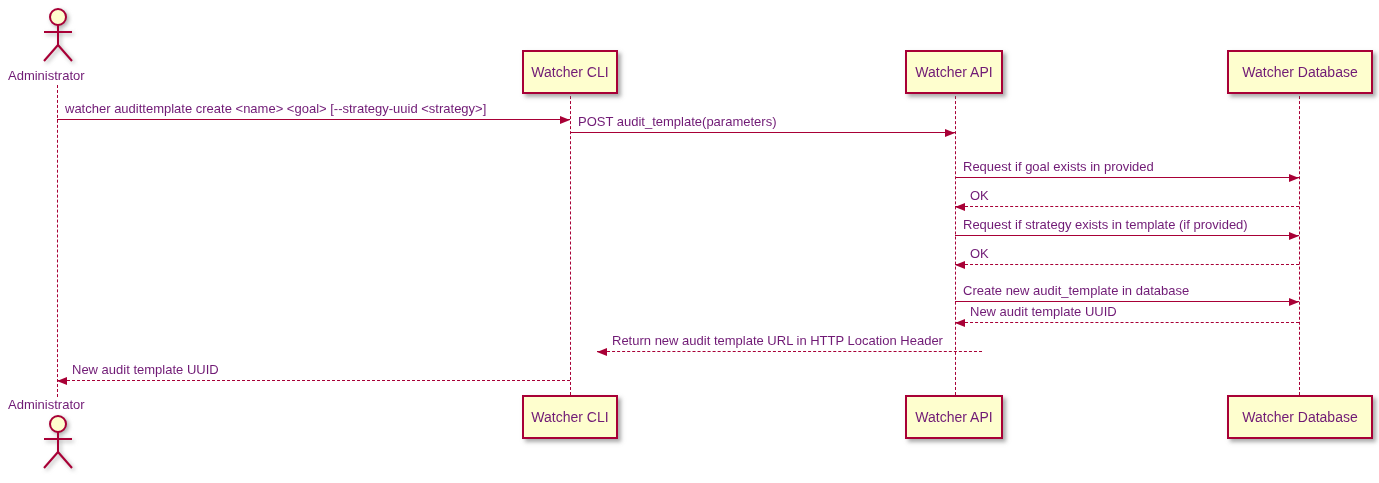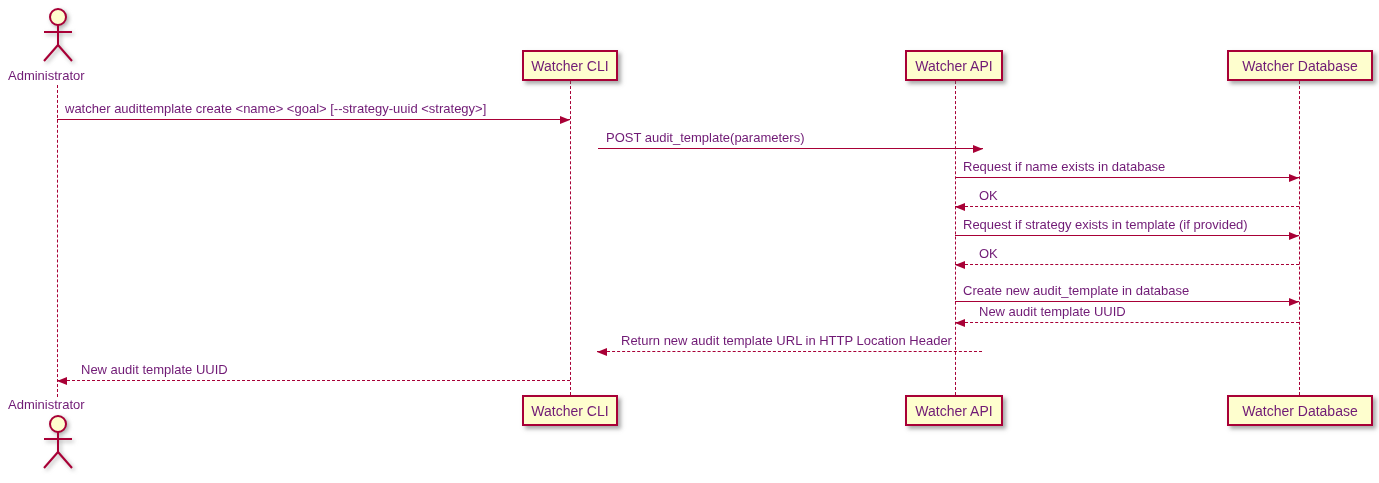--- a/index.html
+++ b/index.html
@@ -8,21 +8,21 @@
     width: 1379px;
     height: 483px;
     background: #ffffff;
     font-family: Liberation Sans, sans-serif;
     color: #701a75;
     overflow: hidden;
   }
   .participant {
     position: absolute;
     box-sizing: border-box;
-    height: 31px;
+    height: 44px;
     background: #FEFECE;
     border: 2px solid #A80036;
     box-shadow: 3px 3px 4px rgba(100,100,100,0.55);
     display: flex;
     align-items: center;
     justify-content: center;
     font-size: 14px;
     white-space: nowrap;
     padding: 4px 5px;
   }
@@ -40,21 +40,21 @@
   .msg { position: absolute; height: 19px; }
   .msg-label {
     font-size: 13px;
     line-height: 16px;
     height: 16px;
     margin-bottom: 2px;
     white-space: nowrap;
     overflow: visible;
   }
   .msg.solid .msg-label { padding-left: 8px; }
-  .msg.dashed .msg-label { padding-left: 24px; }
+  .msg.dashed .msg-label { padding-left: 15px; }
   .msg-line { height: 0; }
   .msg.solid .msg-line { border-top: 1px solid #A80036; }
   .msg.dashed .msg-line { border-top: 1px dashed #A80036; }
   .arrowhead {
     position: absolute;
     bottom: -4px;
     width: 0; height: 0;
     border-top: 4px solid transparent;
     border-bottom: 4px solid transparent;
   }
@@ -89,28 +89,28 @@
   <div class="participant" style="left:1227px; top:50px; width:146px;">
     <span>Watcher Database</span>
   </div>
 
   <div class="msg solid" style="left:57px; top:101px; width:513px;">
     <div class="msg-label">watcher audittemplate create &lt;name&gt; &lt;goal&gt; [--strategy-uuid &lt;strategy&gt;]</div>
     <div class="msg-line"></div>
     <div class="arrowhead right"></div>
   </div>
 
-  <div class="msg solid" style="left:570px; top:130px; width:385px;padding-left:28px;">
+  <div class="msg solid" style="left:570px; top:114px; width:385px;">
     <div class="msg-label">POST audit_template(parameters)</div>
     <div class="msg-line"></div>
     <div class="arrowhead right"></div>
   </div>
 
   <div class="msg solid" style="left:955px; top:159px; width:344px;">
-    <div class="msg-label">Request if name exists in database</div>
+    <div class="msg-label">Request if goal exists in provided</div>
     <div class="msg-line"></div>
     <div class="arrowhead right"></div>
   </div>
 
   <div class="msg dashed" style="left:955px; top:188px; width:344px;">
     <div class="msg-label">OK</div>
     <div class="msg-line"></div>
     <div class="arrowhead left"></div>
   </div>
 

